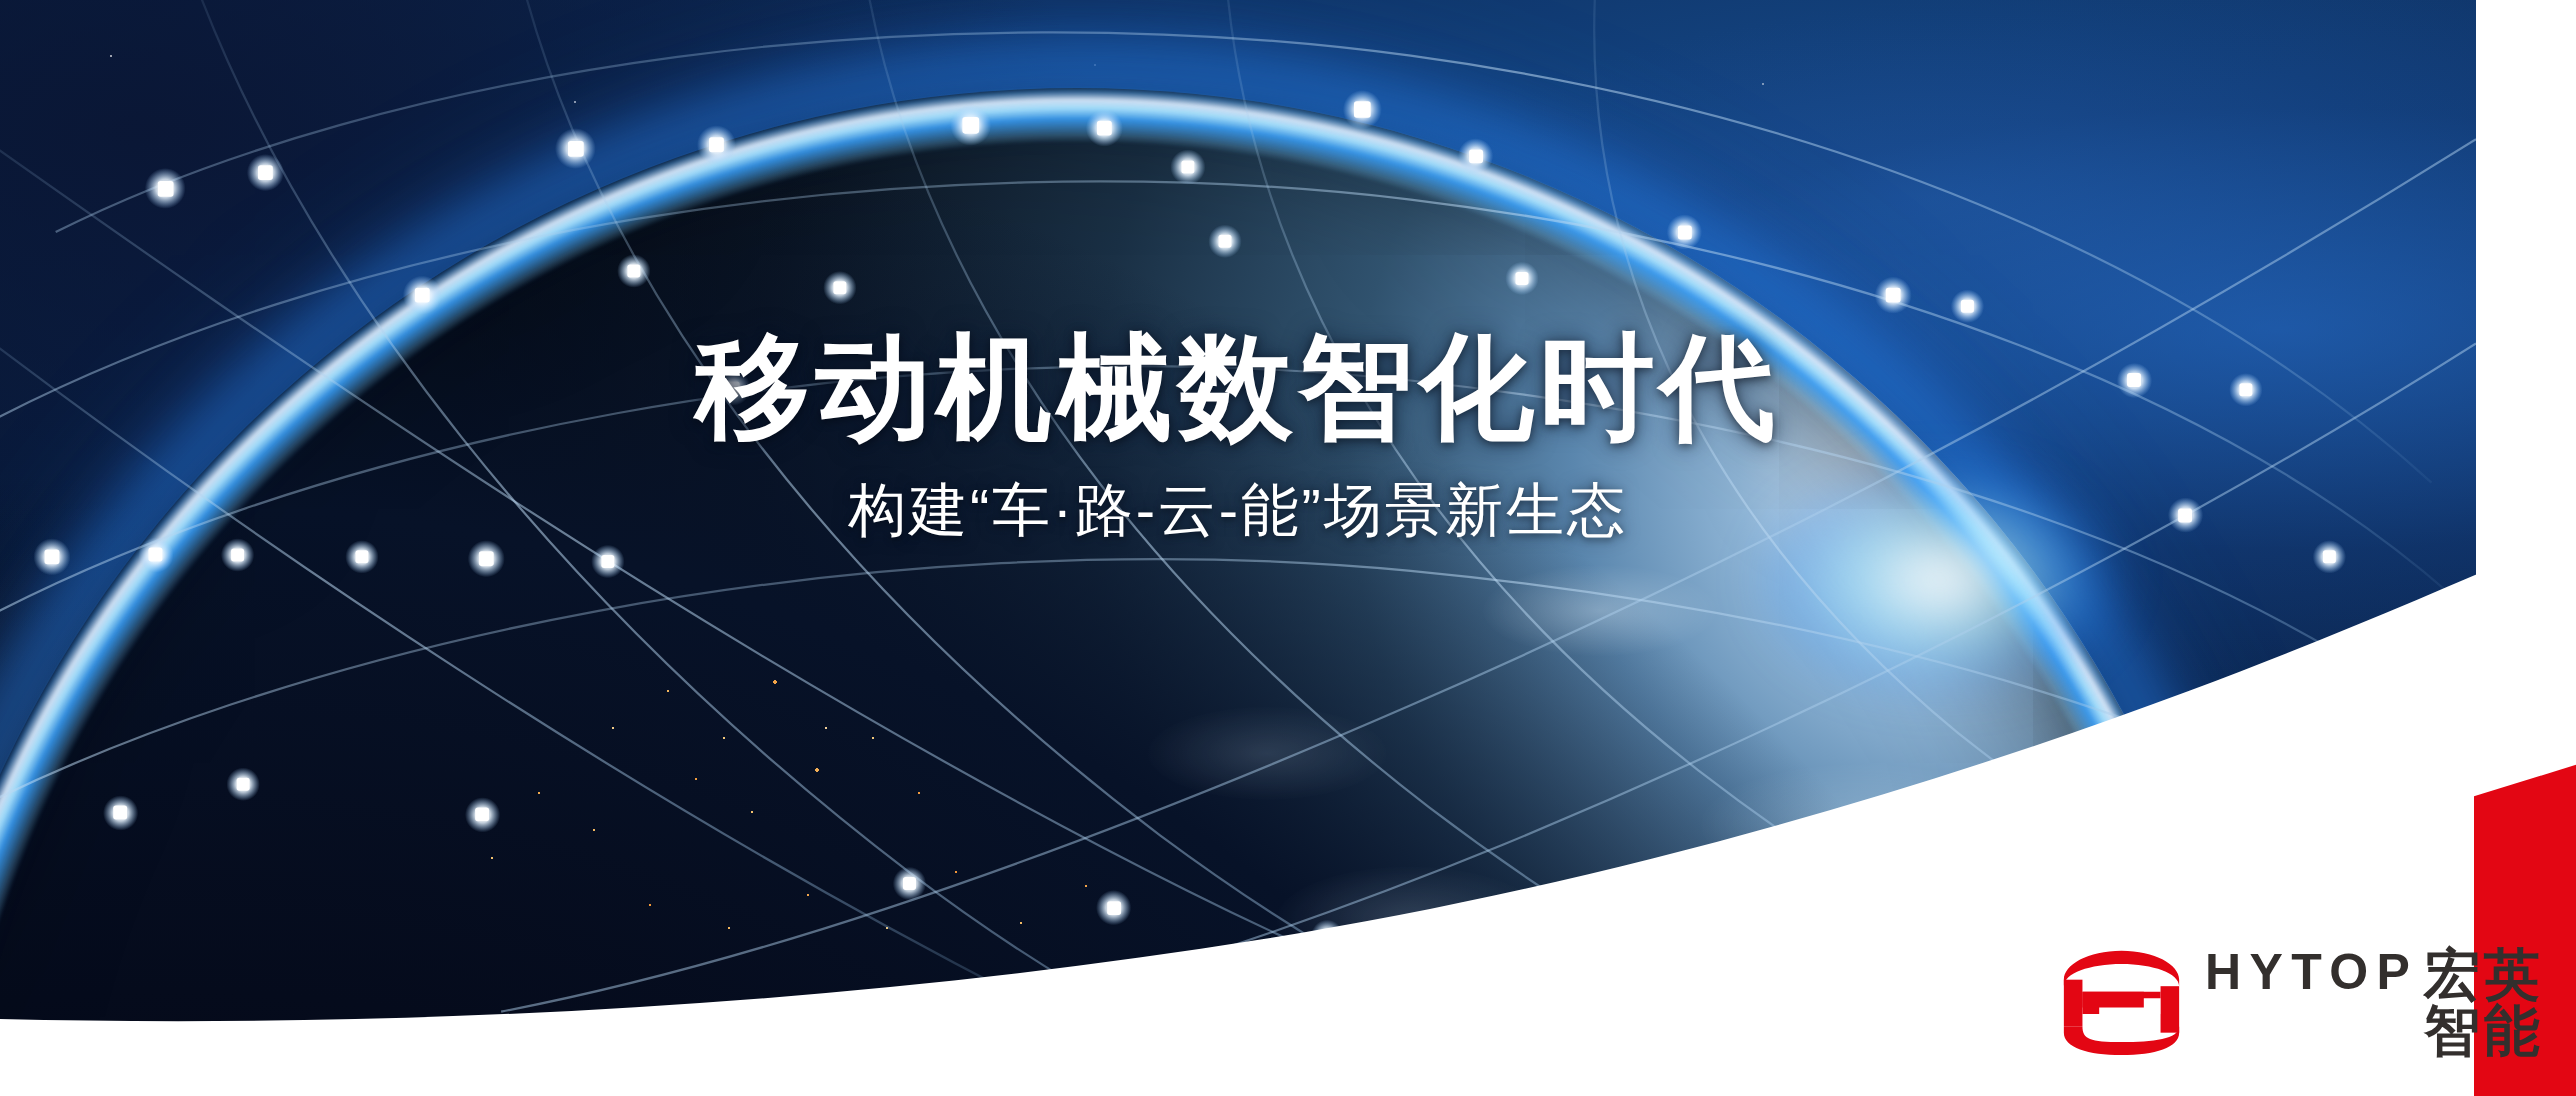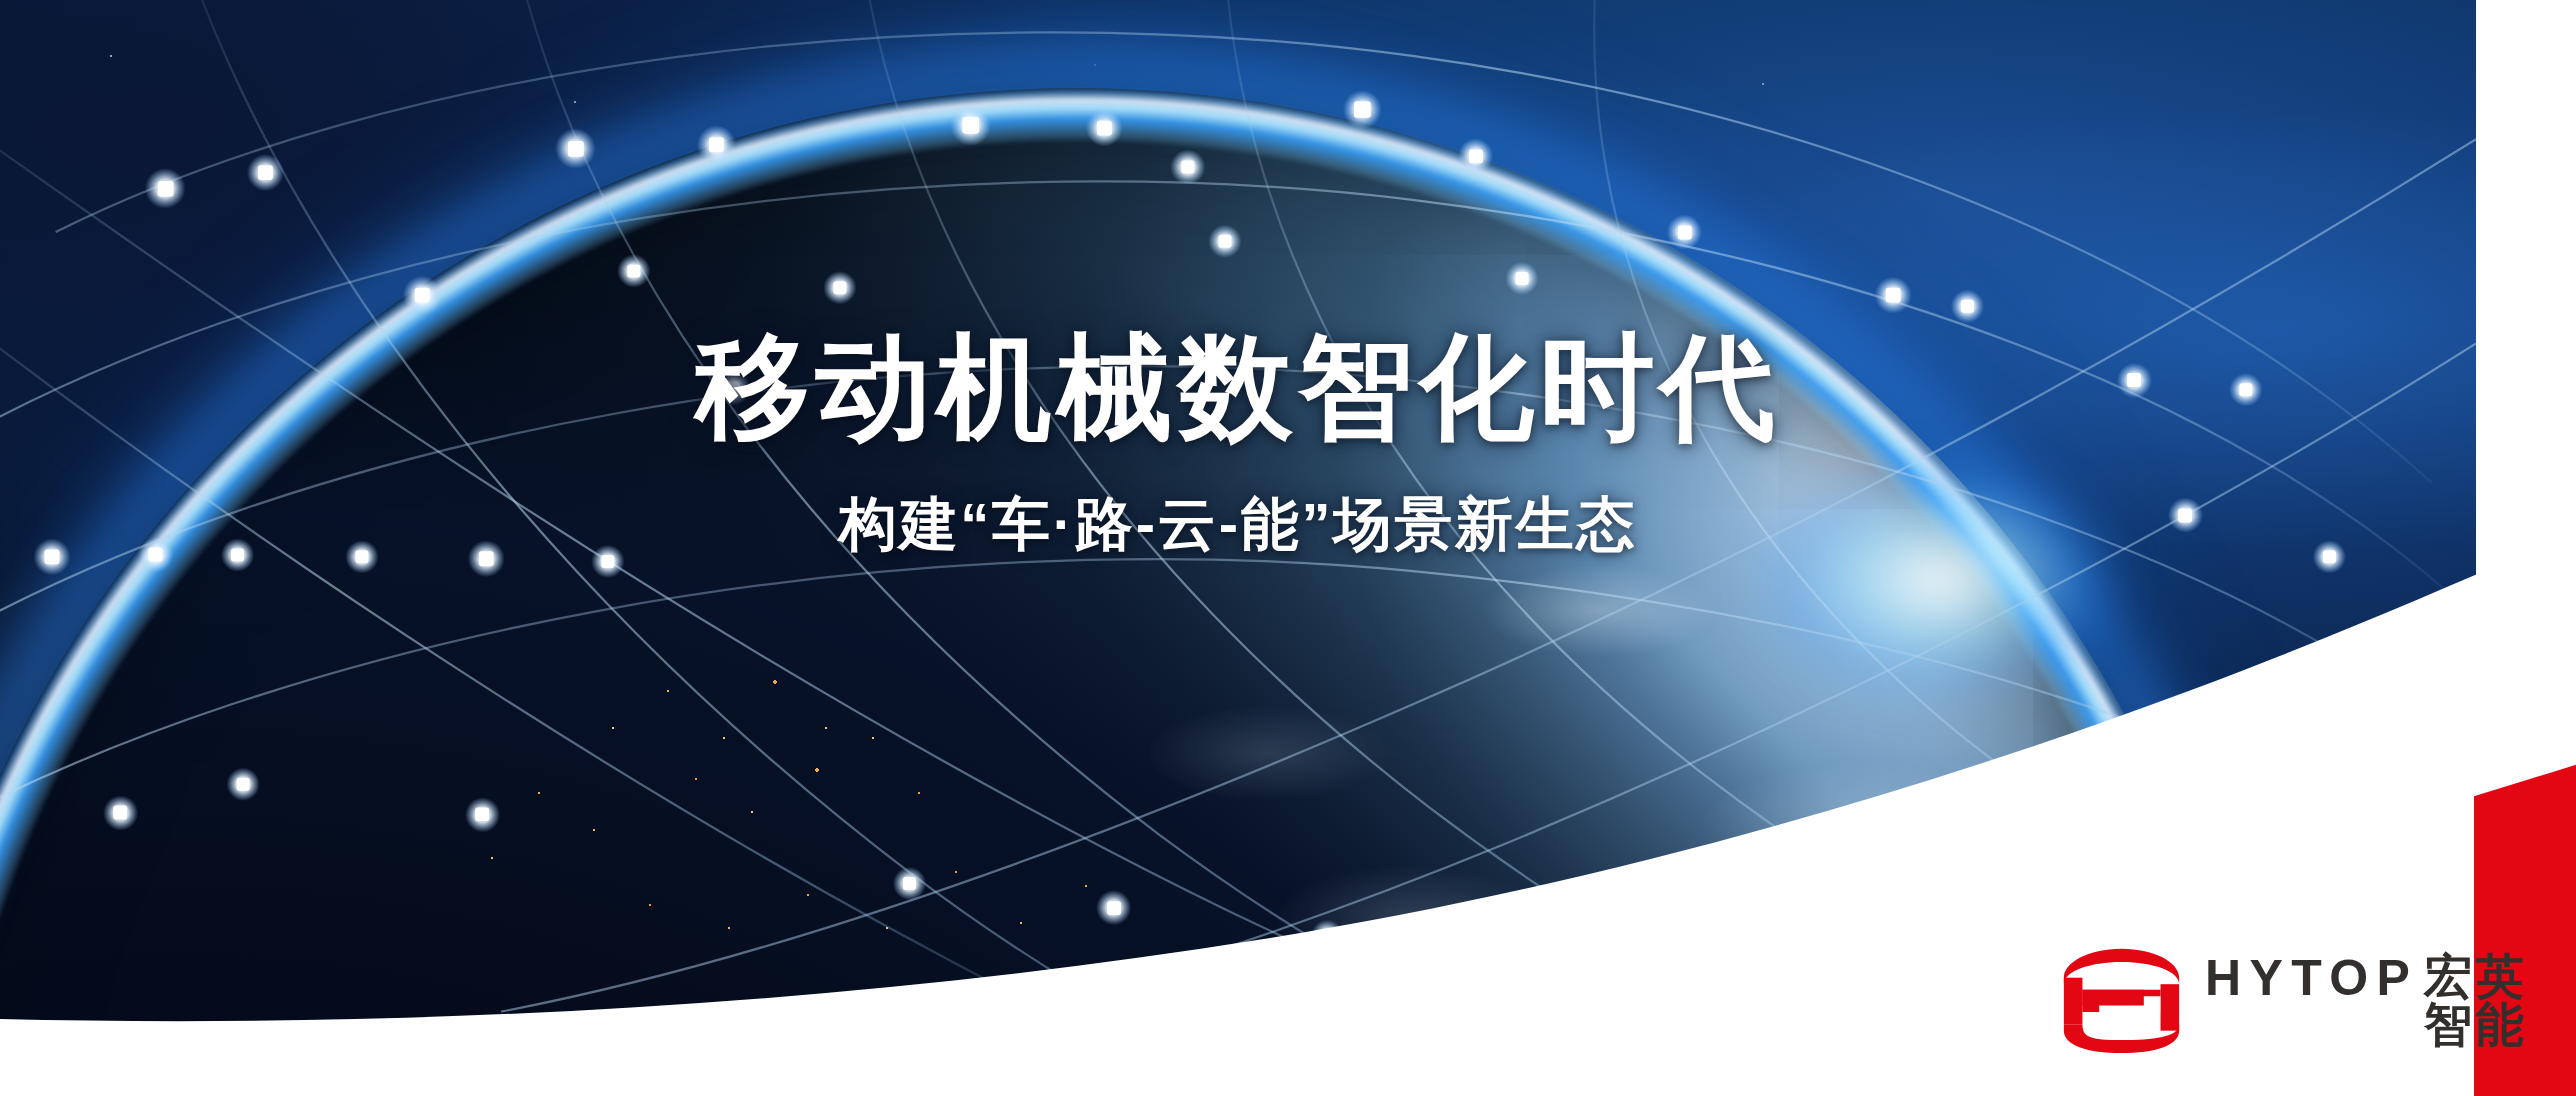--- a/index.html
+++ b/index.html
@@ -170,23 +170,23 @@
   .title{
     font-family:"Liberation Sans","DejaVu Sans",sans-serif;
     font-weight:700;
     font-size:115px;
     line-height:1.05;
     letter-spacing:5.6px;
     color:#ffffff;
     text-shadow:0 0 24px rgba(8,22,48,.65), 0 1.9px 9.3px rgba(0,0,0,.55);
   }
   .subtitle{
-    margin-top:38px;
+    margin-top:24px;
     font-family:"Liberation Sans","DejaVu Sans",sans-serif;
-    font-weight:700;
+    font-weight:400;
     font-size:58px;
     letter-spacing:2.8px;
     color:#ffffff;
     text-shadow:0 0 16.7px rgba(8,22,48,.6), 0 1.9px 7.4px rgba(0,0,0,.5);
   }
 
   
   .sweep{
     position:absolute; left:0; top:0; width:2576px; height:1097px;
     z-index:7; pointer-events:none;
@@ -215,21 +215,21 @@
     font-family:"Liberation Sans","DejaVu Sans",sans-serif;
     font-weight:700;
     font-size:50px;
     letter-spacing:8.4px;
     color:#332f2d;
     line-height:1;
   }
   .logo-cn{
     font-family:"Liberation Sans","DejaVu Sans",sans-serif;
     font-weight:700;
-    font-size:48px;
+    font-size:56px;
     letter-spacing:3.7px;
     color:#332f2d;
     line-height:1;
   }
 </style>
 </head>
 <body>
 
 <div id="slide">
 

